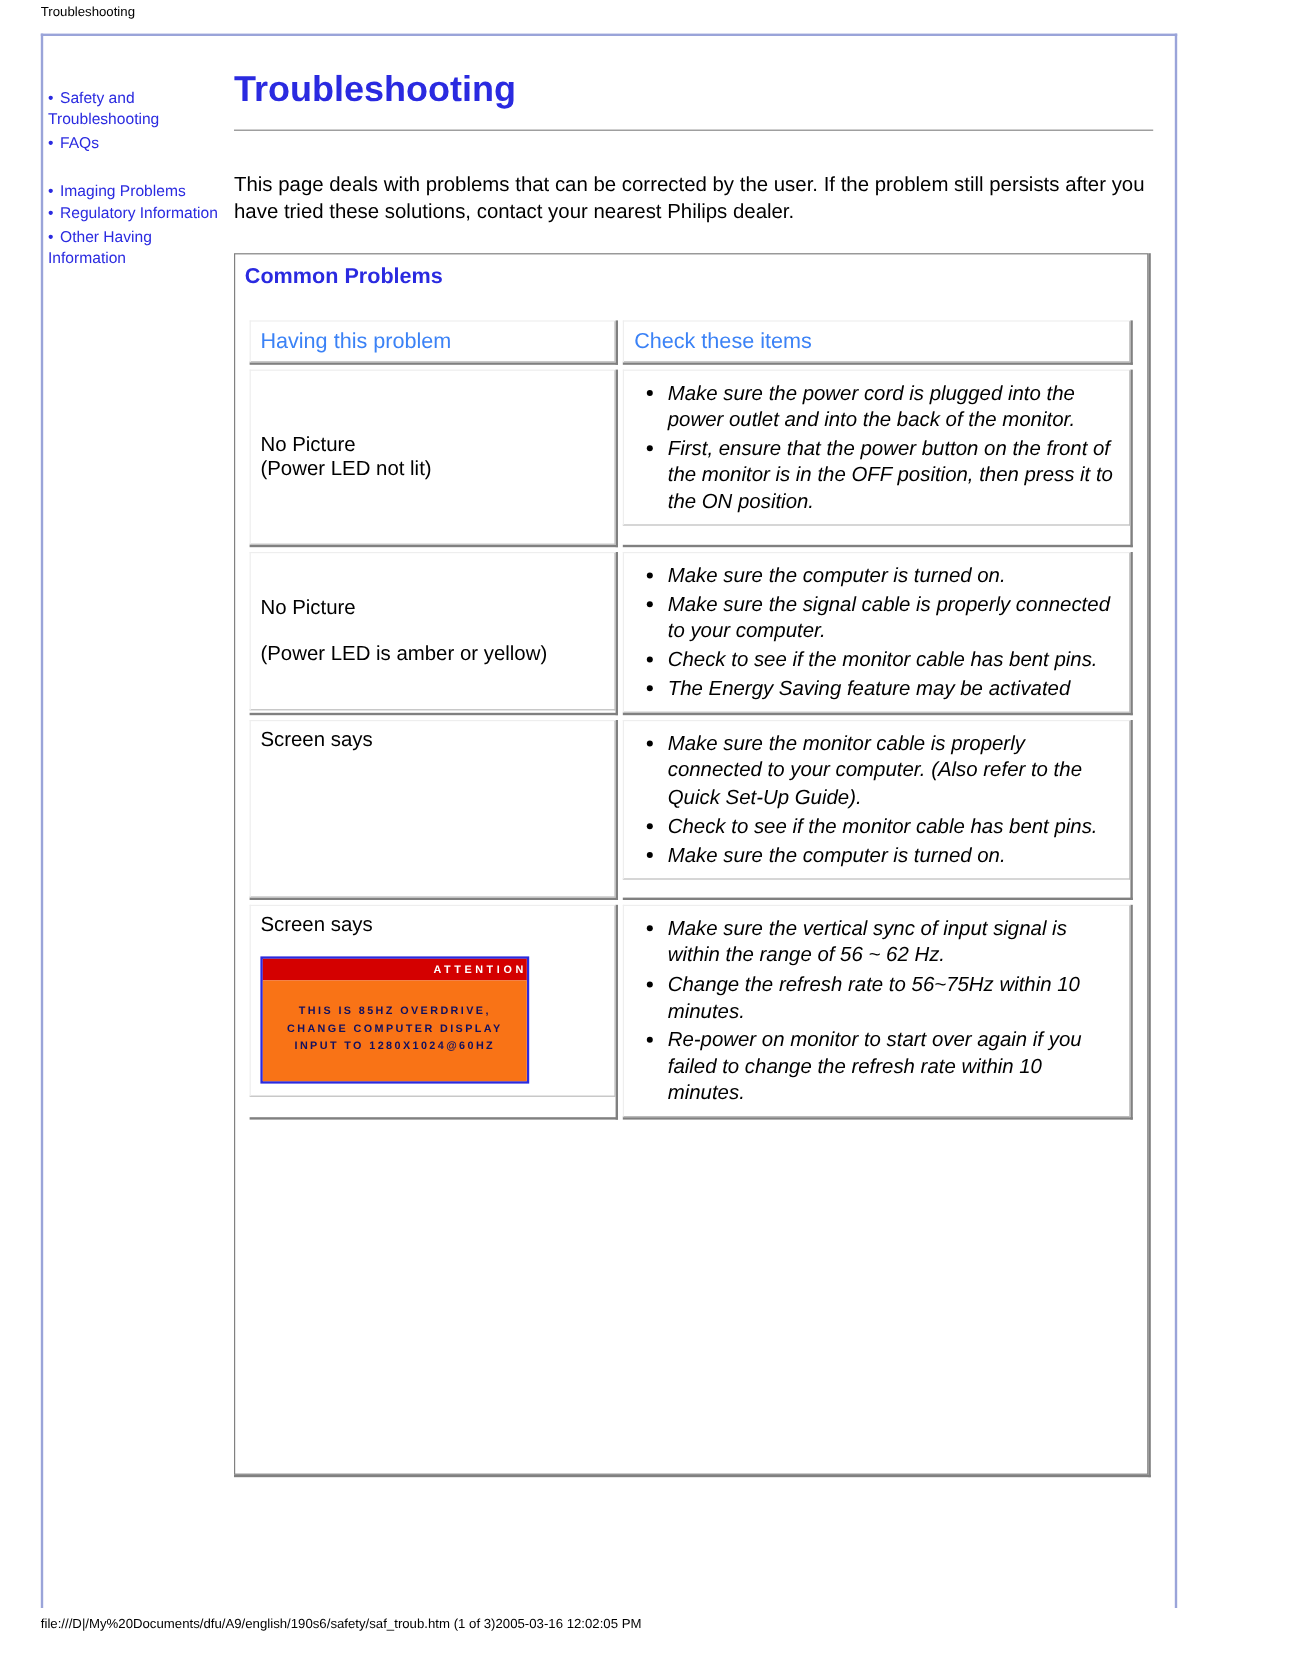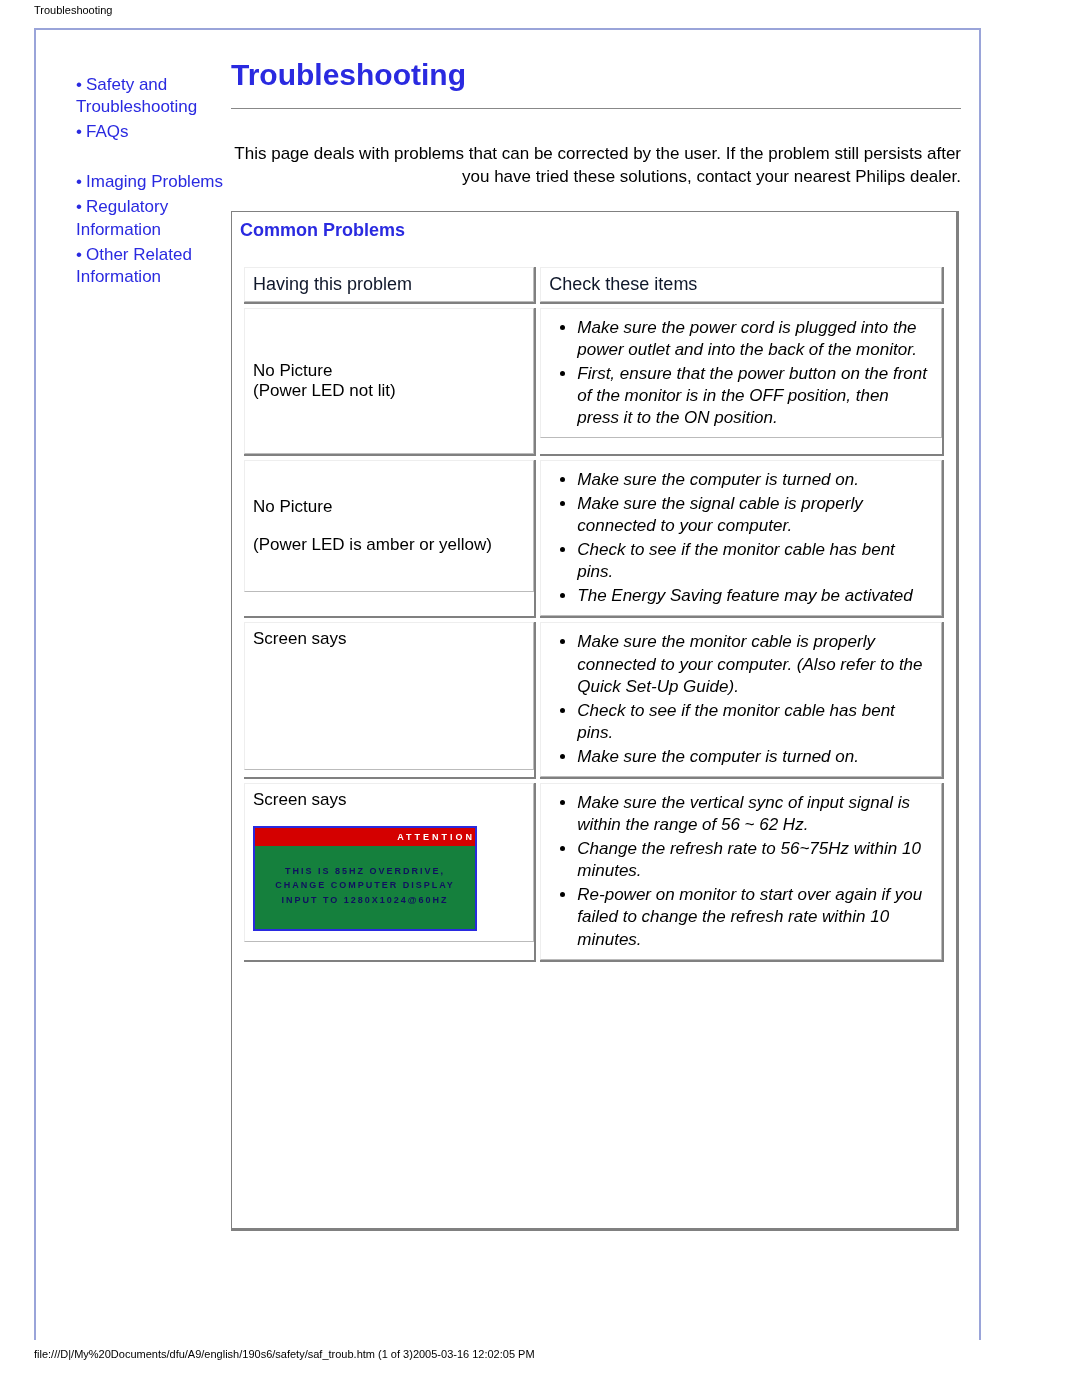--- a/index.html
+++ b/index.html
@@ -22,23 +22,22 @@
   .outer-frame {
     margin: 12px 34px 0 34px;
     border: 2px solid #9aa4d9;
     border-bottom: none;
     min-height: 1310px;
     display: flex;
   }
   .sidebar {
     width: 155px;
     padding: 44px 0 0 4px;
-    font-size: 17px;
+    font-size: 13px;
     color: #2a2ae0;
-    margin-left: 36px;
   }
   .sidebar .nav-item {
     margin-bottom: 3px;
     line-height: 1.3;
   }
   .sidebar .bullet {
     display: inline-block;
     width: 10px;
   }
   .content {
@@ -52,21 +51,20 @@
     margin: 0 0 16px 0;
   }
   hr.divider {
     border: none;
     border-top: 1px solid #888;
     margin: 0 0 34px 0;
   }
   .intro {
     margin: 0 0 22px 0;
     line-height: 1.35;
-    text-align: right;
   }
   .section-outer {
     border-right: 2px solid #808080;
     border-bottom: 2px solid #808080;
     margin-right: 2px;
   }
   .section {
     border: 1px solid #808080;
     padding: 8px 8px 8px 8px;
     margin: 0;
@@ -92,21 +90,21 @@
   }
   .cell-inner {
     border: 1px solid #bbb;
     border-top-color:#eee;
     border-left-color:#eee;
     padding: 6px 8px 6px 8px;
     min-height: 20px;
   }
   table.troubleshoot th .cell-inner {
     font-weight: normal;
-    color: #0f172a;
+    color: #3b82f6;
     text-align: left;
     font-size: 18px;
   }
   .col-left { width: 42%; }
   ul.check-list {
     margin: 2px 0 2px 0;
     padding-left: 28px;
     font-style: italic;
   }
   ul.check-list li {
@@ -124,21 +122,21 @@
   .attention-bar {
     background: #d40000;
     color: #fff;
     font-size: 9px;
     letter-spacing: 3px;
     text-align: right;
     padding: 4px 0;
     font-weight: bold;
   }
   .attention-body {
-    background: #15803d;
+    background: #f97316;
     color: #101060;
     font-size: 9px;
     letter-spacing: 2px;
     text-align: center;
     padding: 18px 6px 22px 6px;
     line-height: 1.6;
     font-weight: bold;
   }
   .footer-text {
     font-size: 11px;
@@ -153,21 +151,21 @@
   <div class="header-text">Troubleshooting</div>
 
   <div class="outer-frame">
 
     <div class="sidebar">
       <div class="nav-item"><span class="bullet">•</span><span>Safety and Troubleshooting</span></div>
       <div class="nav-item"><span class="bullet">•</span><span>FAQs</span></div>
       <div class="nav-item">&nbsp;</div>
       <div class="nav-item"><span class="bullet">•</span><span>Imaging Problems</span></div>
       <div class="nav-item"><span class="bullet">•</span><span>Regulatory Information</span></div>
-      <div class="nav-item"><span class="bullet">•</span><span>Other Related Information</span></div>
+      <div class="nav-item"><span class="bullet">•</span><span>Other Having Information</span></div>
     </div>
 
     <div class="content">
       <h1 class="page-title">Troubleshooting</h1>
       <hr class="divider">
       <p class="intro">This page deals with problems that can be corrected by the user. If the problem still persists after you have tried these solutions, contact your nearest Philips dealer.</p>
 
       <div class="section-outer">
        <div class="section">
         <div class="section-title">Common Problems</div>

